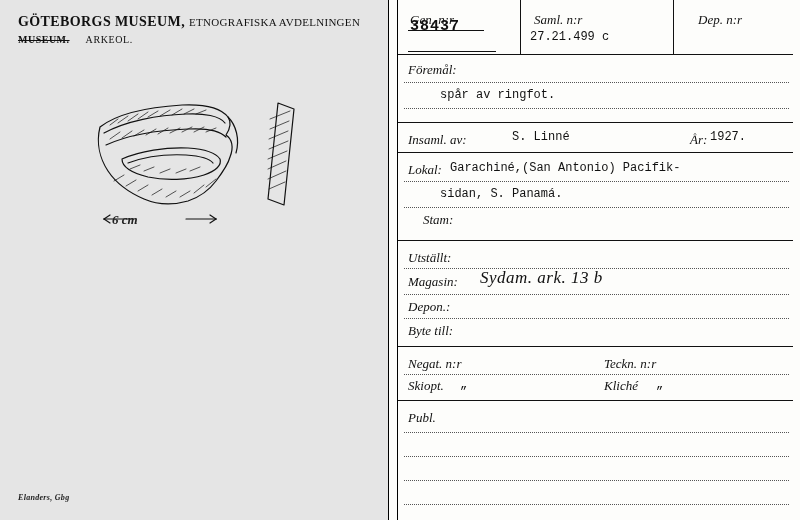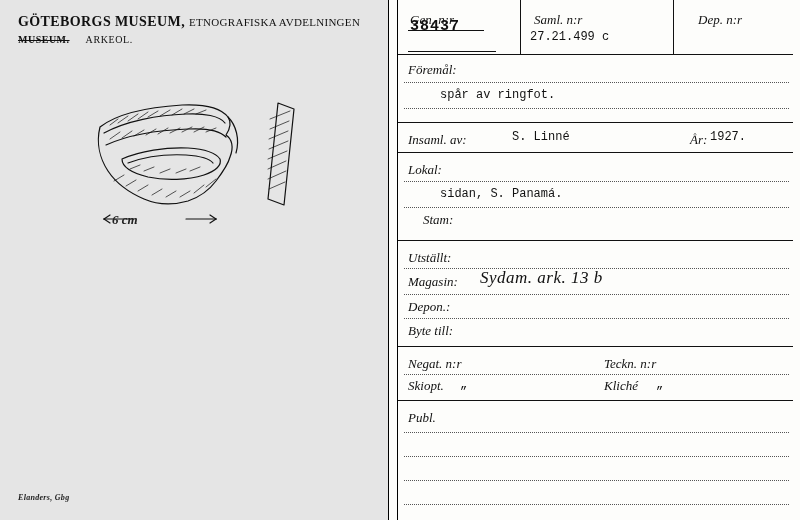--- a/index.html
+++ b/index.html
@@ -271,20 +271,21 @@
     <div class="dotline" style="top:108px;"></div>
     <div class="hline" style="top:122px;"></div>
 
     <div class="lbl" style="left:10px; top:132px;">Insaml. av:</div>
     <div class="val" style="left:114px; top:130px;">S. Linné</div>
     <div class="lbl" style="left:292px; top:132px;">År:</div>
     <div class="val" style="left:312px; top:130px;">1927.</div>
     <div class="hline" style="top:152px;"></div>
 
     <div class="lbl" style="left:10px; top:162px;">Lokal:</div>
+    <div class="val" style="left:52px; top:161px;">Garachiné,(San Antonio) Pacifik-</div>
     <div class="dotline" style="top:181px;"></div>
     <div class="val" style="left:42px; top:187px;">sidan, S. Panamá.</div>
     <div class="dotline" style="top:207px;"></div>
 
     <div class="lbl" style="left:25px; top:212px;">Stam:</div>
     <div class="val" style="left:70px; top:212px;"></div>
     <div class="hline" style="top:240px;"></div>
 
     <div class="lbl" style="left:10px; top:250px;">Utställt:</div>
     <div class="val" style="left:80px; top:250px;"></div>

